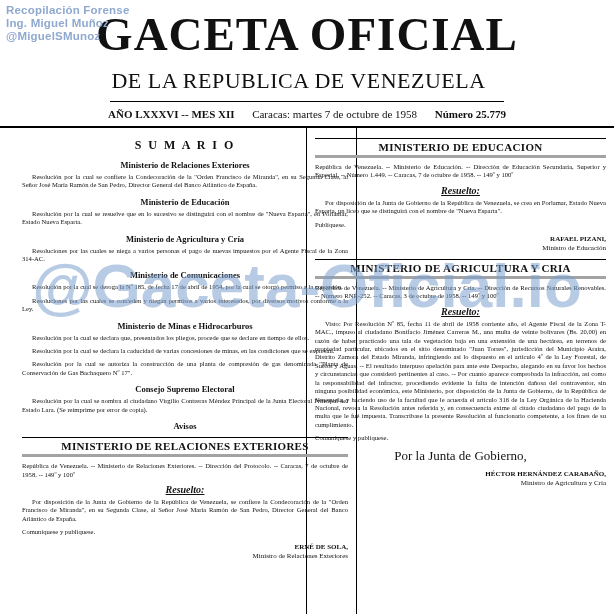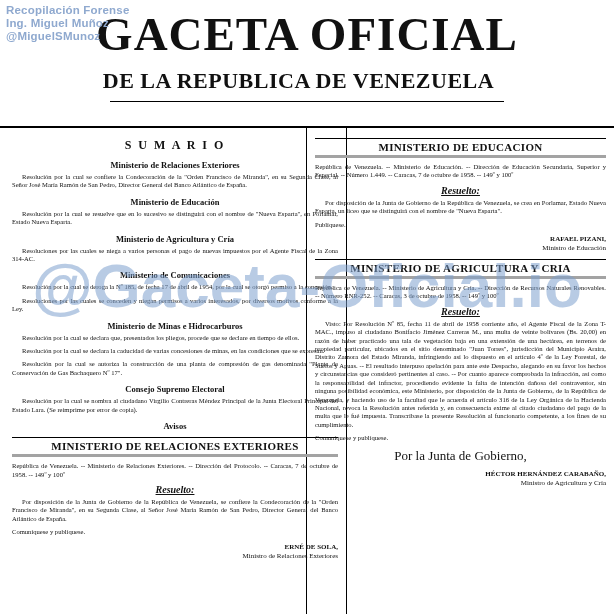--- a/index.html
+++ b/index.html
@@ -41,21 +41,21 @@
     text-align:center;
     font-family:"Liberation Serif", serif;
     font-weight:bold;
     font-size:47px;
     letter-spacing:1px;
     line-height:52px;
   }
   .subtitle{
     position:absolute;left:0;right:17px;top:68px;
     text-align:center;
-    font-weight:bold;
+    font-weight:normal;
     font-size:22px;
     letter-spacing:.5px;
   }
   .rule{
     position:absolute;left:110px;right:110px;top:101px;
     border-top:1px solid #000;
   }
   .issueline{
     position:absolute;left:108px;right:108px;top:108px;
     display:flex;justify-content:space-between;align-items:baseline;
@@ -68,21 +68,21 @@
   }
 
   
   .cols{position:absolute;left:0;right:0;top:128px;bottom:0;}
   .col{
     position:absolute;top:0;bottom:0;
     padding:4px 8px 0 8px;
     box-sizing:border-box;
     overflow:hidden;
   }
-  .col-left{left:4px;width:343px;border-right:1px solid #000;}
+  .col-left{left:14px;width:343px;border-right:1px solid #000;}
   .col-right{left:307px;width:307px;}
 
   .vsep{
     position:absolute;top:128px;bottom:0;left:306px;
     border-left:1px solid #000;
   }
 
   h3.sec{
     text-align:center;
     font-size:12px;
@@ -140,20 +140,25 @@
   <div class="wm-top">
     <div>Recopilación Forense</div>
     <div>Ing. Miguel Muñoz</div>
     <div>@MiguelSMunoz</div>
   </div>
 
   <div class="masthead">
     <div class="title">GACETA OFICIAL</div>
     <div class="subtitle">DE LA REPUBLICA DE VENEZUELA</div>
     <div class="rule"></div>
+    <div class="issueline">
+      <span>AÑO LXXXVI -- MES XII</span>
+      <span class="mid">Caracas: martes 7 de octubre de 1958</span>
+      <span>Número 25.779</span>
+    </div>
     <div class="rule2"></div>
   </div>
 
   <div class="vsep"></div>
 
   <div class="cols">
 
     <div class="col col-left">
 
       <h3 class="sec">S U M A R I O</h3>

